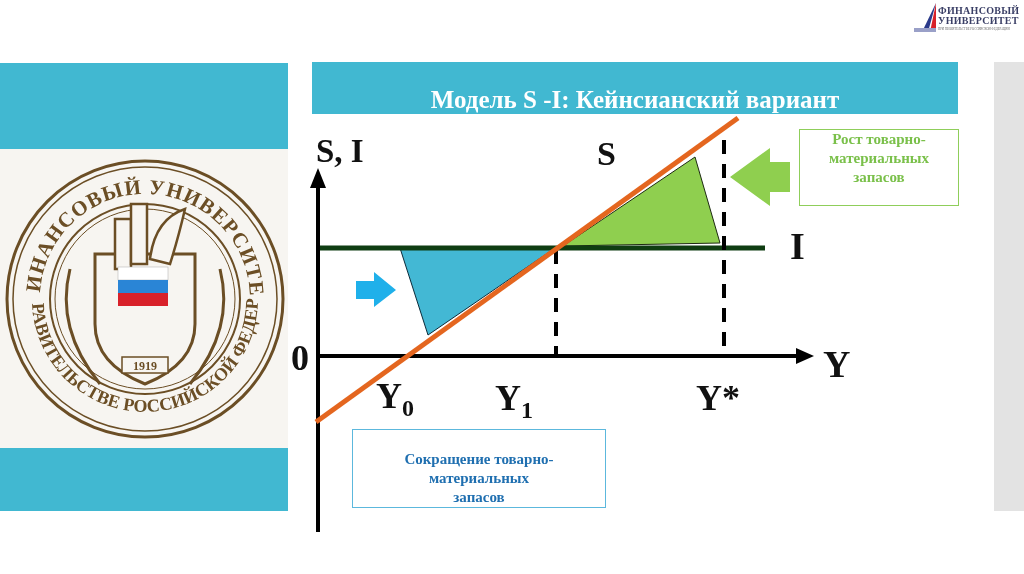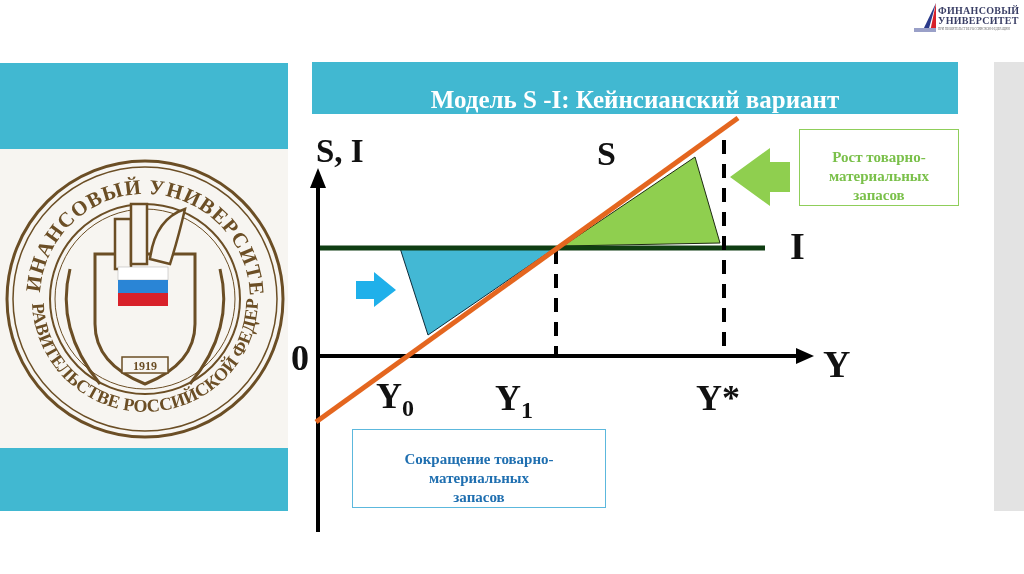--- a/index.html
+++ b/index.html
@@ -14,21 +14,21 @@
   #title-bar span { color:#ffffff; font-weight:bold; font-size:25px; }
   #side-bar { left:994px; top:62px; width:30px; height:449px; background:#e3e3e3; }
   #brand { left:912px; top:2px; width:110px; height:32px; }
   #brand .line1, #brand .line2 { position:absolute; left:26px; font-size:10px; font-weight:bold; color:#3a3f66; letter-spacing:0.3px; }
   #brand .line1 { top:3px; }
   #brand .line2 { top:13px; }
   #brand .line3 { position:absolute; left:26px; top:25px; font-size:3px; color:#666; }
   #diagram { left:0; top:0; width:1024px; height:574px; }
   .lbl { position:absolute; font-weight:bold; color:#111; line-height:1; }
   .box { position:absolute; background:#fff; text-align:center; font-weight:bold; font-size:15px; line-height:19px; }
-  #box-green { left:799px; top:129px; width:158px; height:75px; border:1.5px solid #8fce5a; color:#7ac04a; display:flex; align-items:flex-end; justify-content:center; }
+  #box-green { left:799px; top:129px; width:158px; height:75px; border:1.5px solid #8fce5a; color:#7ac04a; display:flex; align-items:flex-start; justify-content:center; }
   #box-blue { left:352px; top:429px; width:252px; height:77px; border:1.5px solid #5cb8dd; color:#1f6fb0; display:flex; align-items:flex-end; justify-content:center; }
   .box-text { white-space:pre-line; }
 </style>
 </head>
 <body>
 
 <div class="abs teal" id="left-top"></div>
 <div class="abs" id="logo-panel">
   <svg width="288" height="299" viewBox="0 0 288 299">
     <defs>

